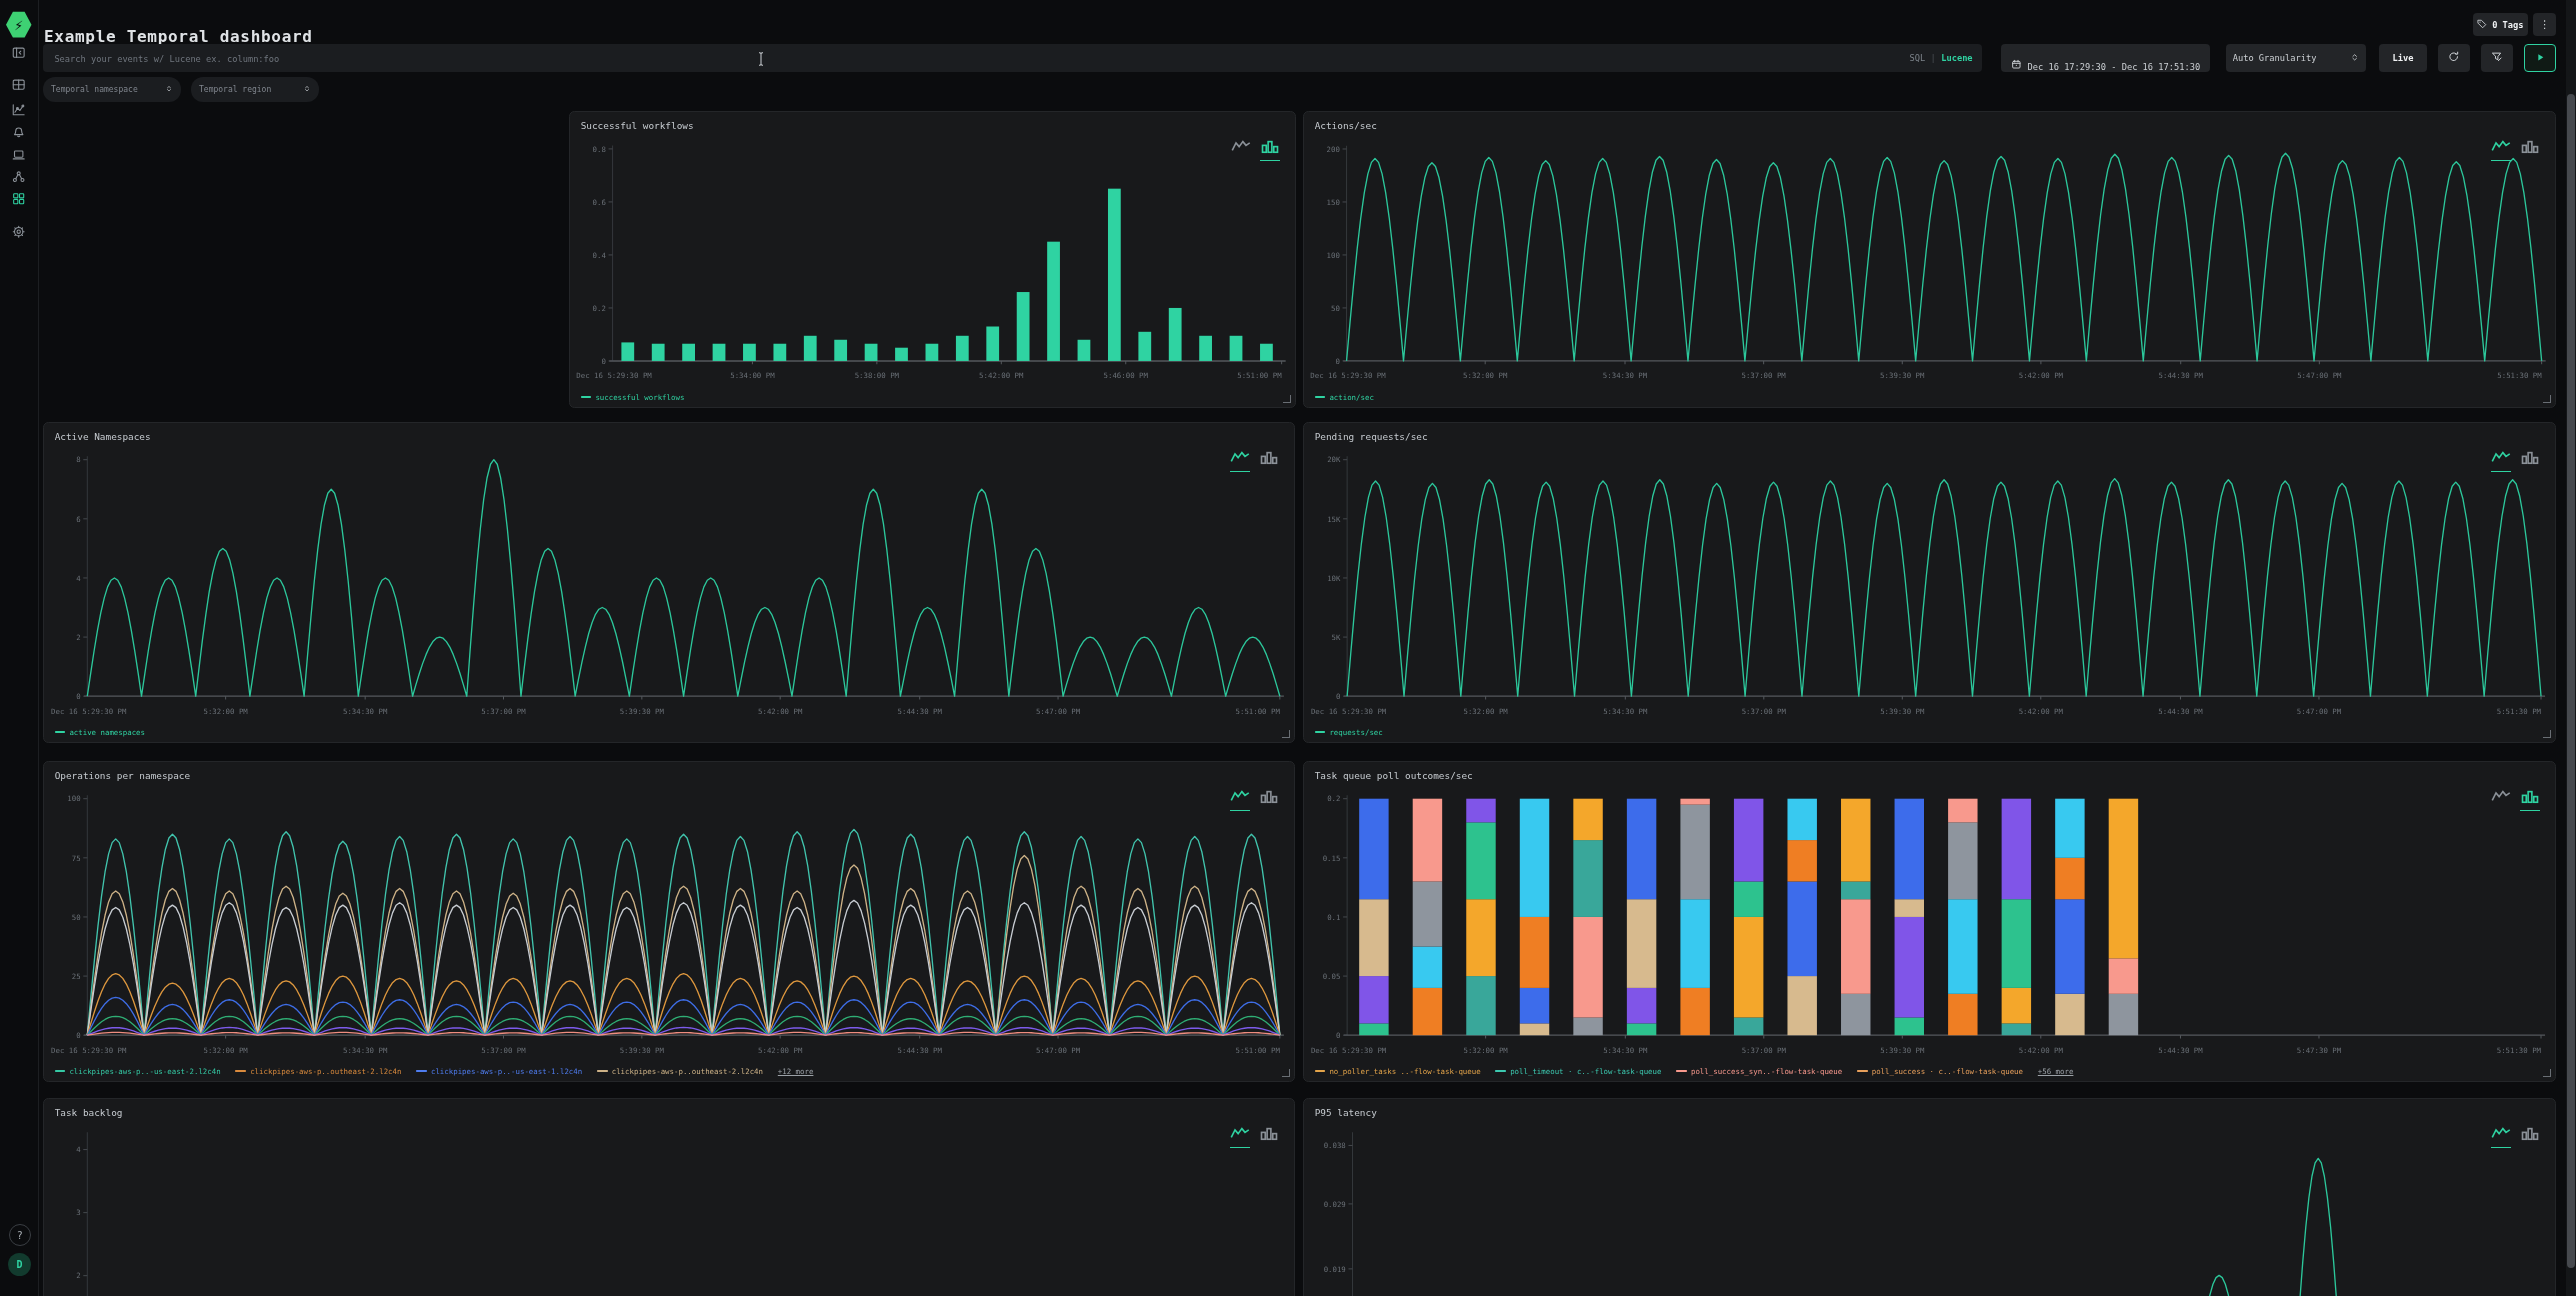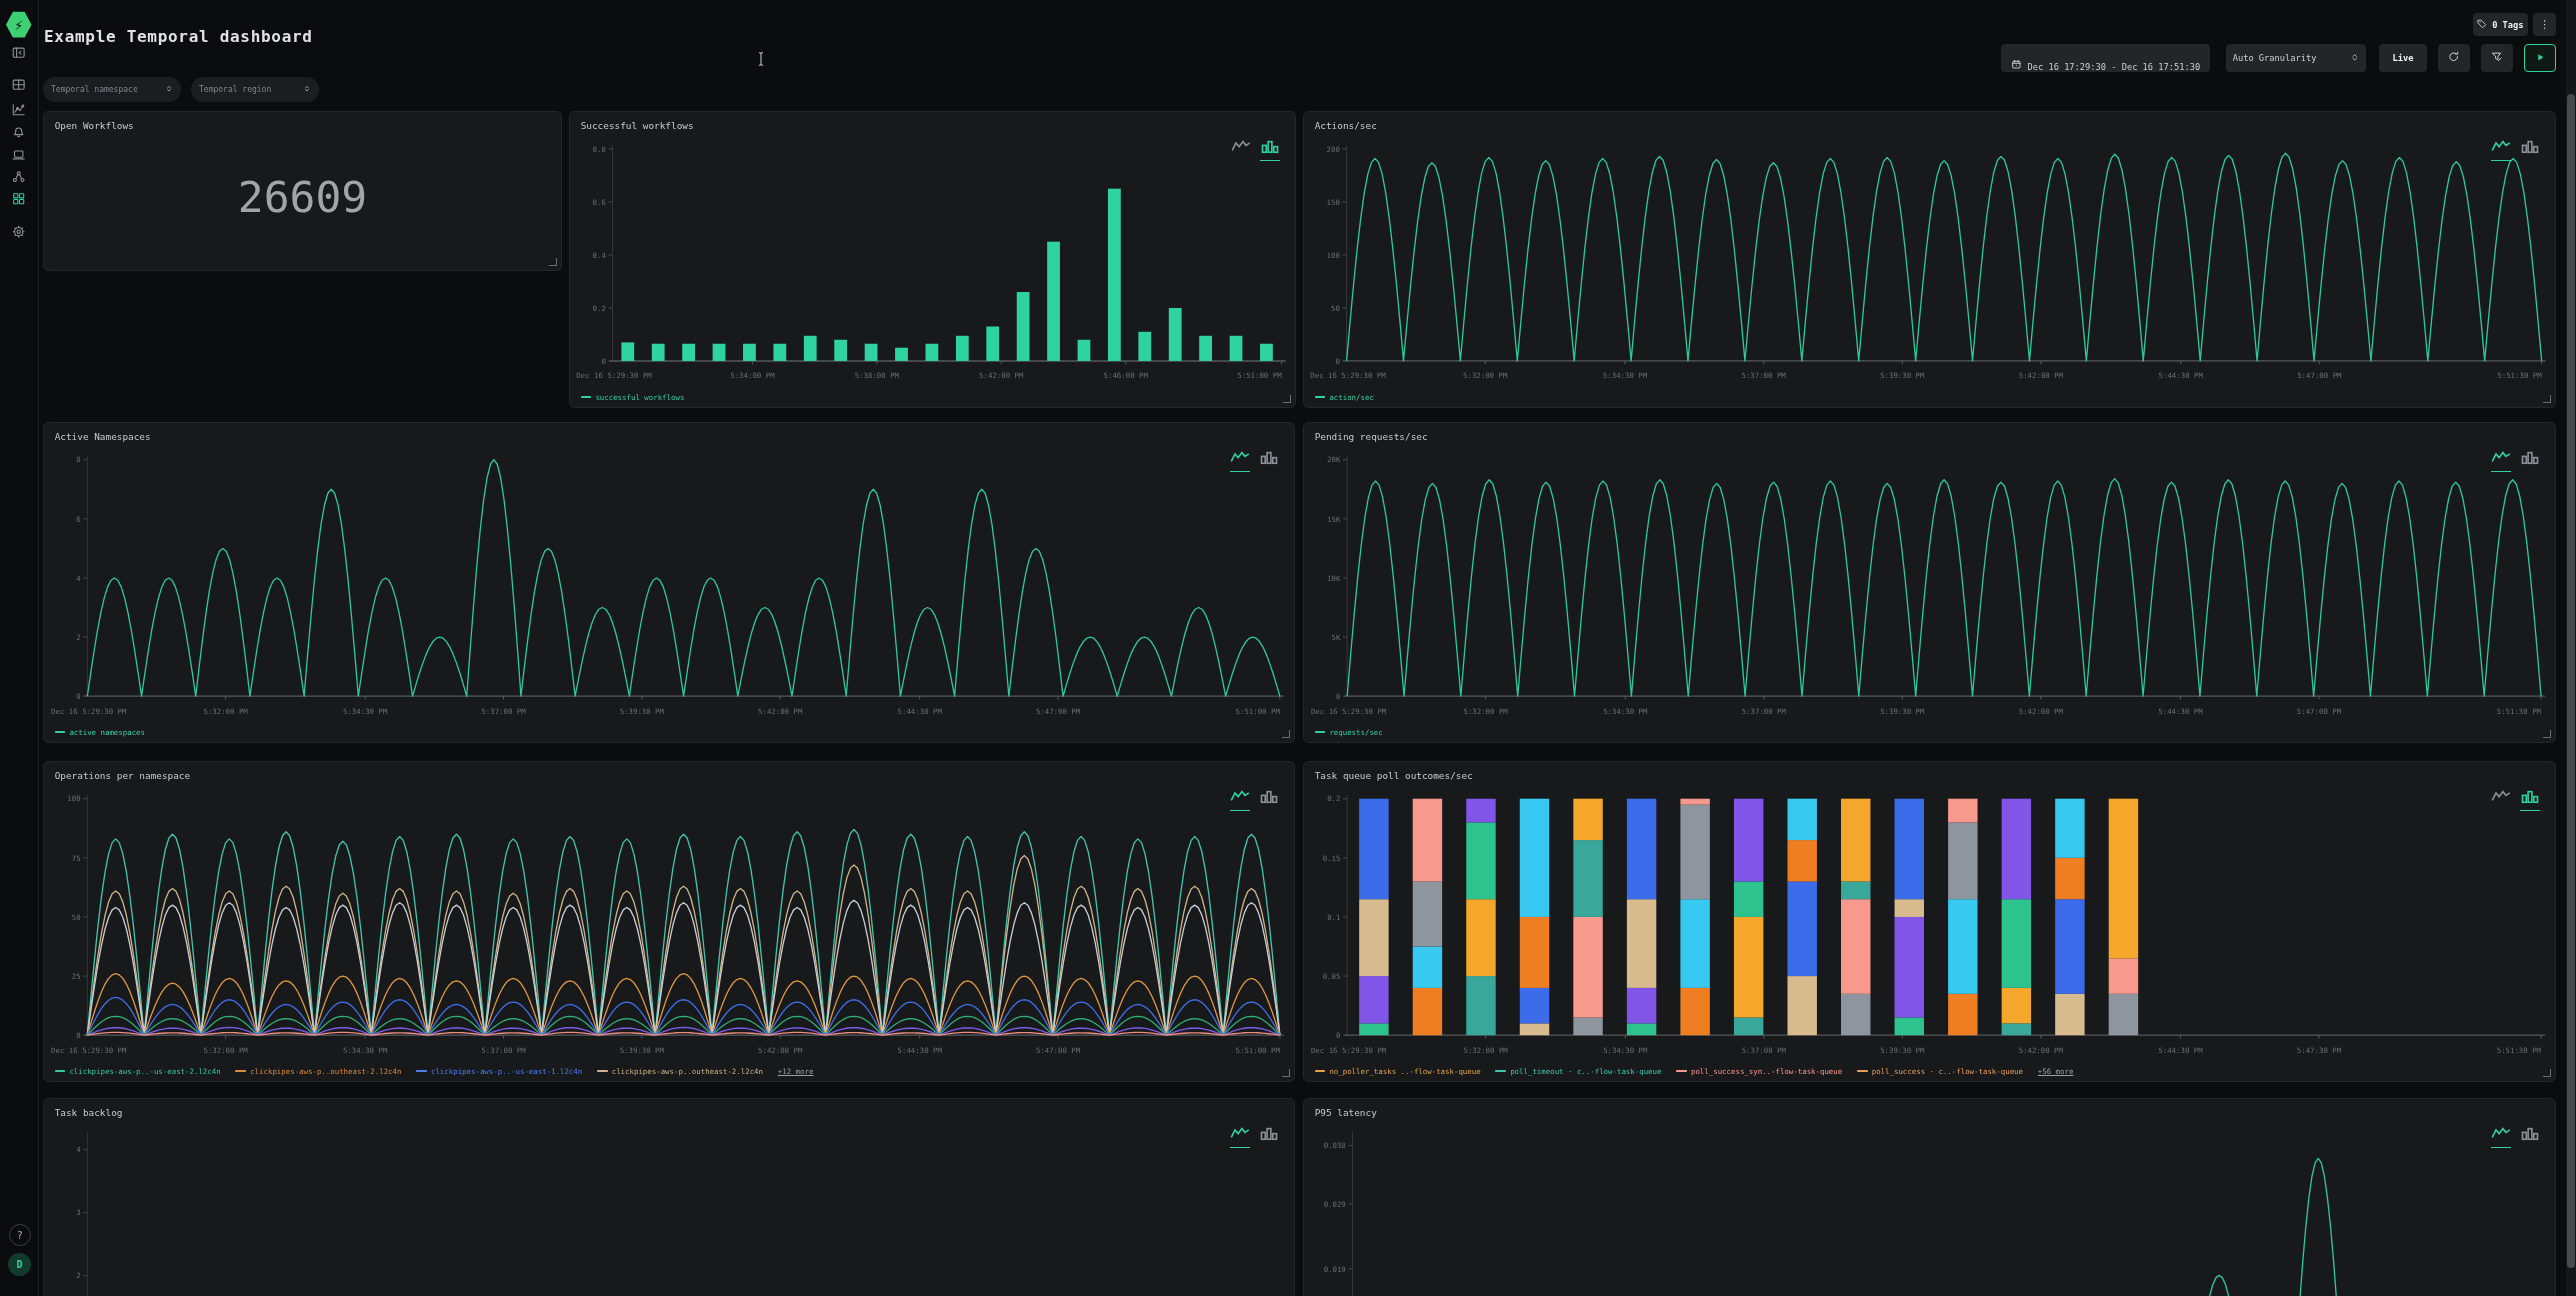--- a/index.html
+++ b/index.html
@@ -139,20 +139,28 @@
     <span class="tbicon">
       <svg width="10" height="10" viewBox="0 0 16 16">
           <path d="M2 2 H7 L14 9 L9 14 L2 7 Z"></path>
           <circle cx="4.8" cy="4.8" r="1" fill="#cfd3d7" stroke="none"></circle>
         </svg>
     </span>
     <span>0 Tags</span>
   </div>
   <div id="kebabbtn" class="btn">⋮</div>
 
+  <div id="searchwrap">
+    <input type="text" placeholder="Search your events w/ Lucene ex. column:foo" style="">
+    <span id="modetoggle">
+      <span class="sql">SQL</span>
+      <span class="sep">|</span>
+      <span class="lucene">Lucene</span>
+    </span>
+  </div>
   <svg class="ibeam" width="8" height="16" viewBox="0 0 12 24">
     <g stroke="#cfd3d7" stroke-width="1.5" fill="none">
         <line x1="6" y1="3" x2="6" y2="21"></line>
         <path d="M3 2.5 Q6 4 9 2.5"></path>
         <path d="M3 21.5 Q6 20 9 21.5"></path>
       </g>
   </svg>
 
   <div id="datebtn" class="btn">
     <span class="tbicon">
@@ -217,27 +225,20 @@
   <div id="chip-region" class="chip">
     <span>Temporal region</span>
     <span class="tbicon">
       <svg width="8" height="9.4" viewBox="0 0 16 16" stroke="#6f757d" fill="none" stroke-width="1.4">
           <polyline points="5,6.3 8,3.5 11,6.3"></polyline>
           <polyline points="5,9.7 8,12.5 11,9.7"></polyline>
         </svg>
     </span>
   </div>
 
-  <section class="panel" style="left:43px;top:111px;width:519px;height:160px">
-    <h3 class="ptitle">Open Workflows</h3>
-    <div class="statwrap">
-      <div class="statval" style="font-size:43px">26609</div>
-    </div>
-    <i class="rsz"></i>
-  </section>
 
 
   <section class="panel" style="left:569px;top:111px;width:727px;height:297px">
     <h3 class="ptitle">Successful workflows</h3>
     <div class="picons">
         <span class="pic"><svg viewBox="0 0 16 16">
             <polyline points="1,11.5 4,5.5 6.5,8.5 9.5,4.5 12,7.5 15,5.5"></polyline>
           </svg></span>
         <span class="pic active"><svg viewBox="0 0 16 16">
             <rect x="2" y="7.5" width="3" height="5.5"></rect>

